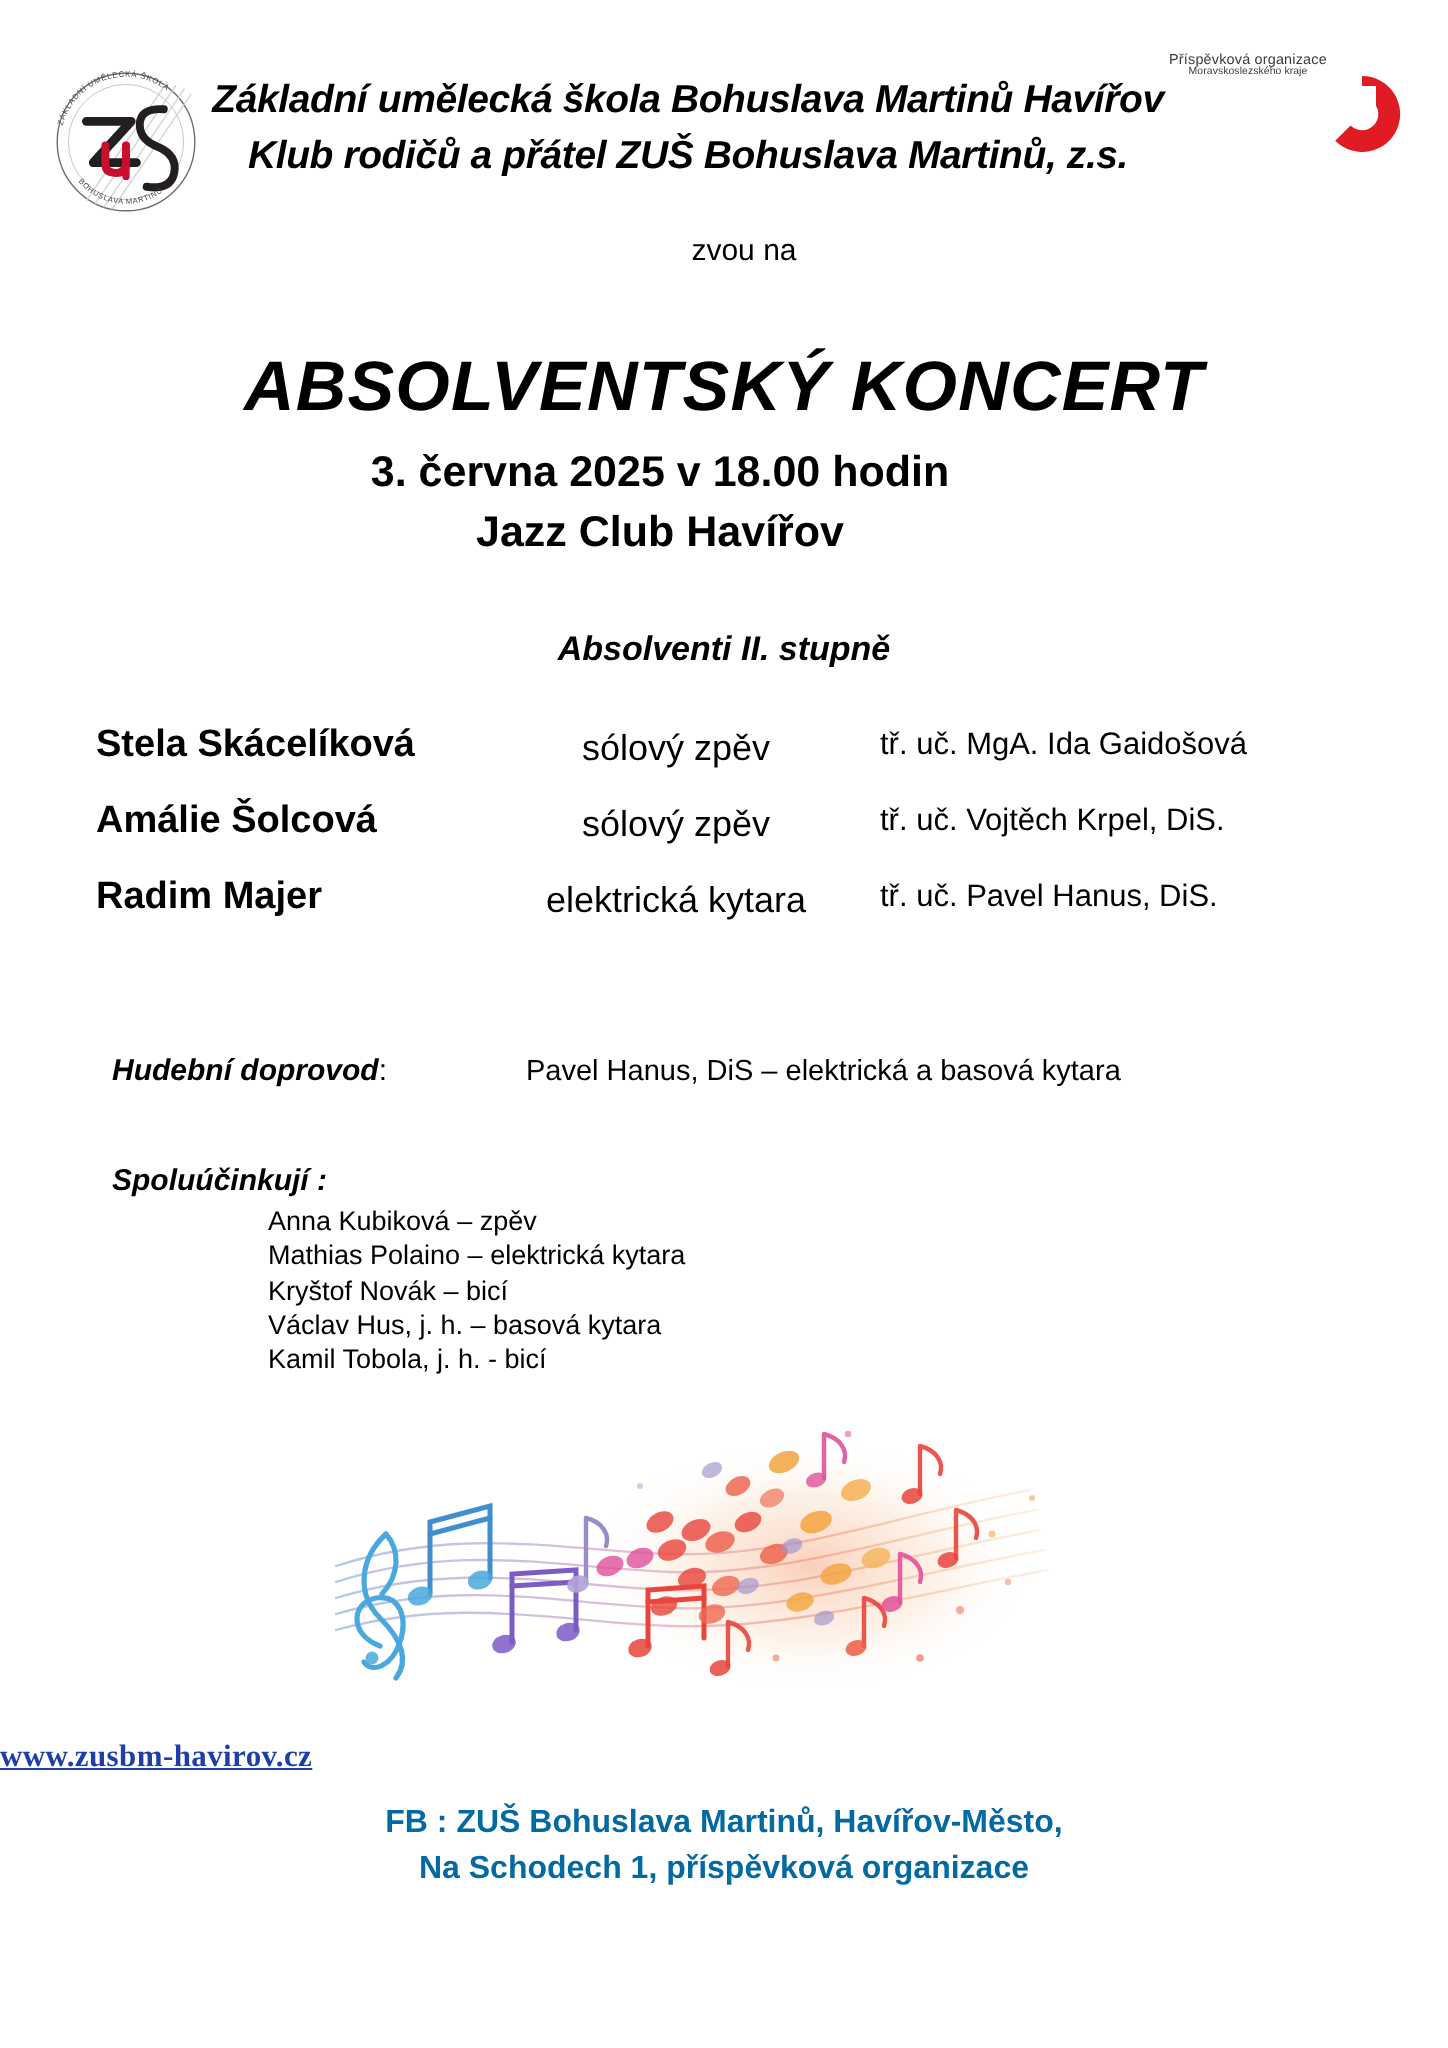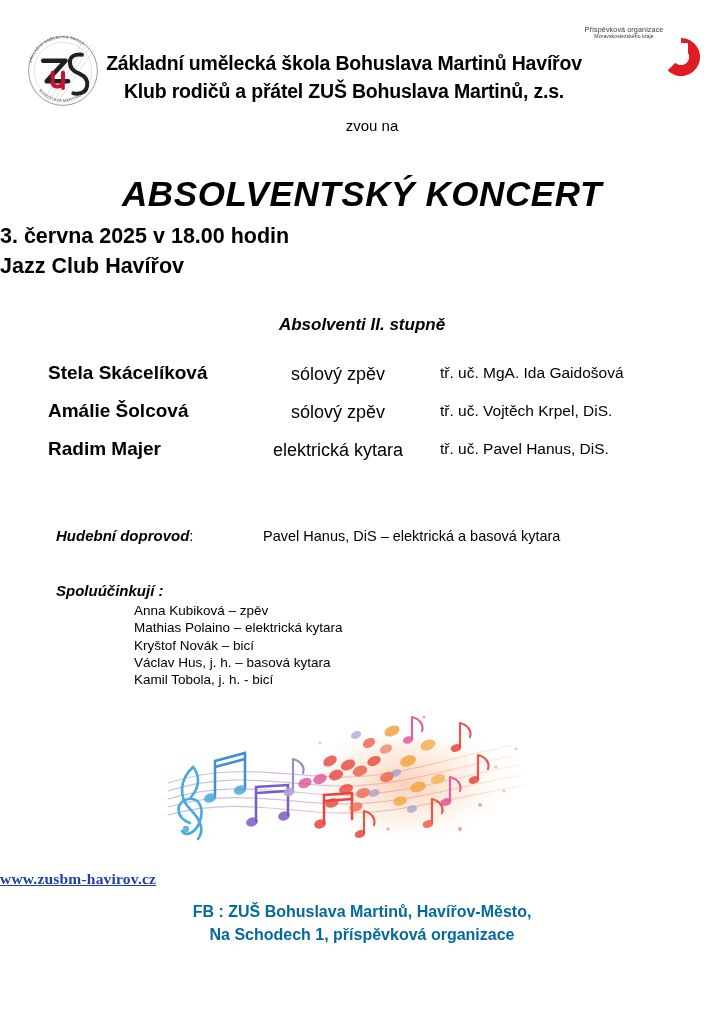--- a/index.html
+++ b/index.html
@@ -66,23 +66,24 @@
     position: absolute;
     left: 86px;
     top: 8px;
     width: 46px;
     height: 46px;
   }
 
   .header-titles {
     position: absolute;
     left: 104px;
-    top: 28px;
+    top: 15px;
     width: 480px;
     text-align: center;
+    font-style: italic;
   }
   .header-titles .line {
     font-weight: bold;
     font-size: 19.5px;
     line-height: 1.42;
     letter-spacing: -0.2px;
     white-space: nowrap;
   }
 
   
@@ -107,20 +108,21 @@
     font-size: 35px;
     letter-spacing: 0.6px;
     margin-top: 16px;
   }
 
   .when-where {
     position: absolute;
     left: 0;
     top: 222px;
     width: 660px;
+    text-align: center;
   }
   .when-where .line {
     font-weight: bold;
     font-size: 21.5px;
     line-height: 1.38;
   }
 
   
   .grad-heading {
     position: absolute;

